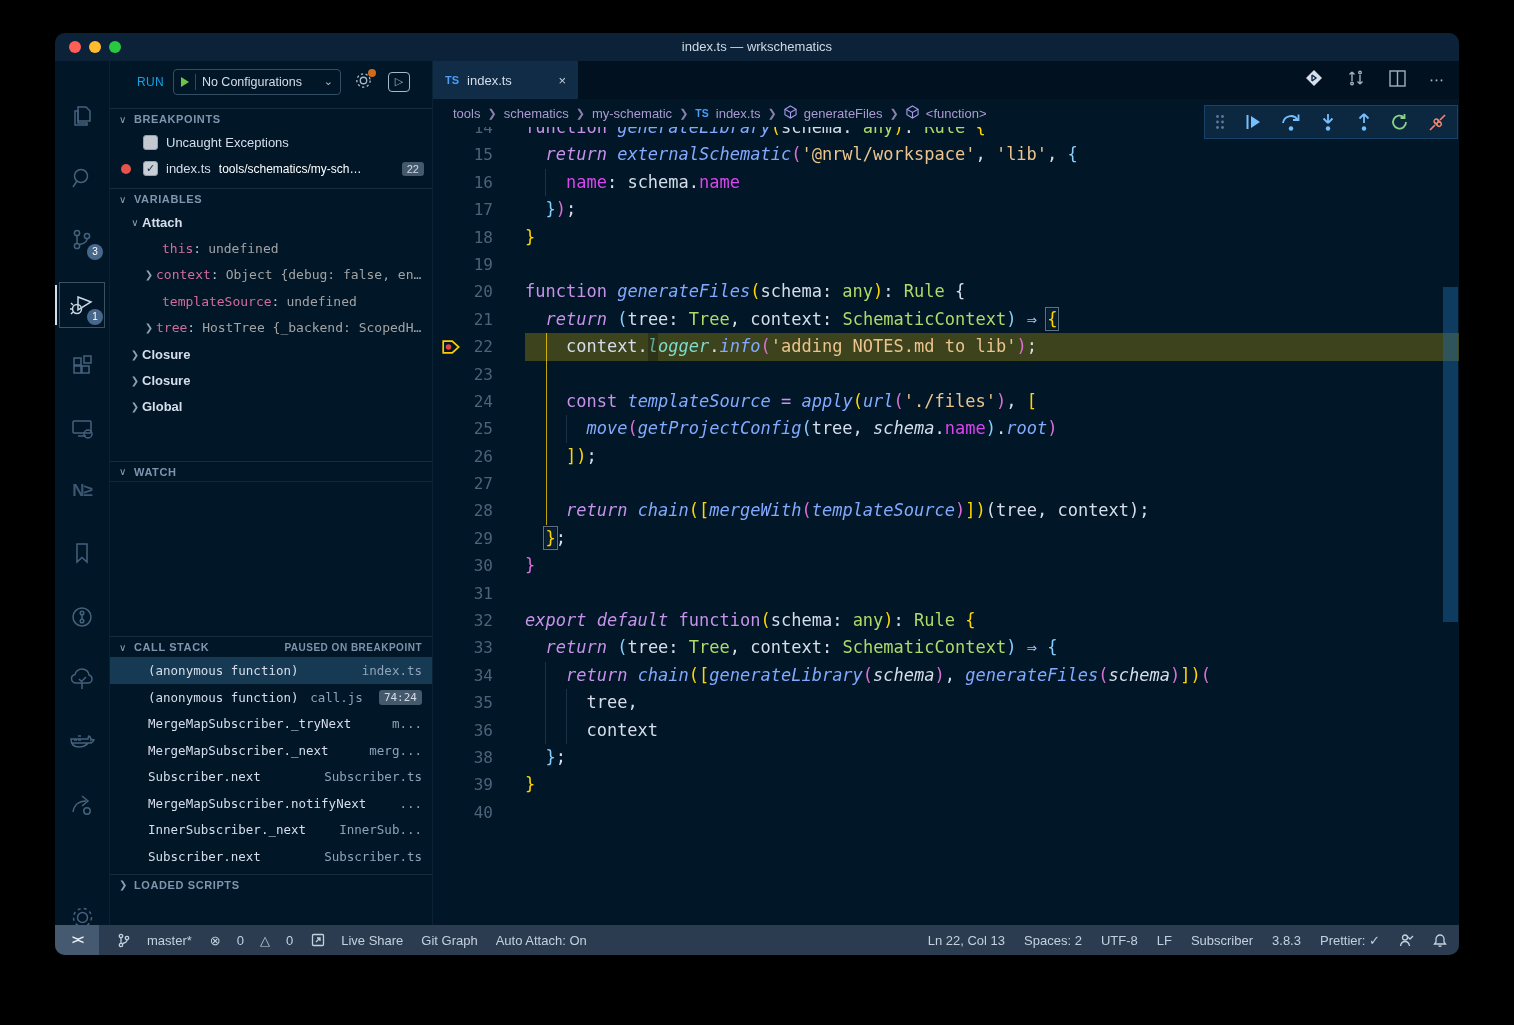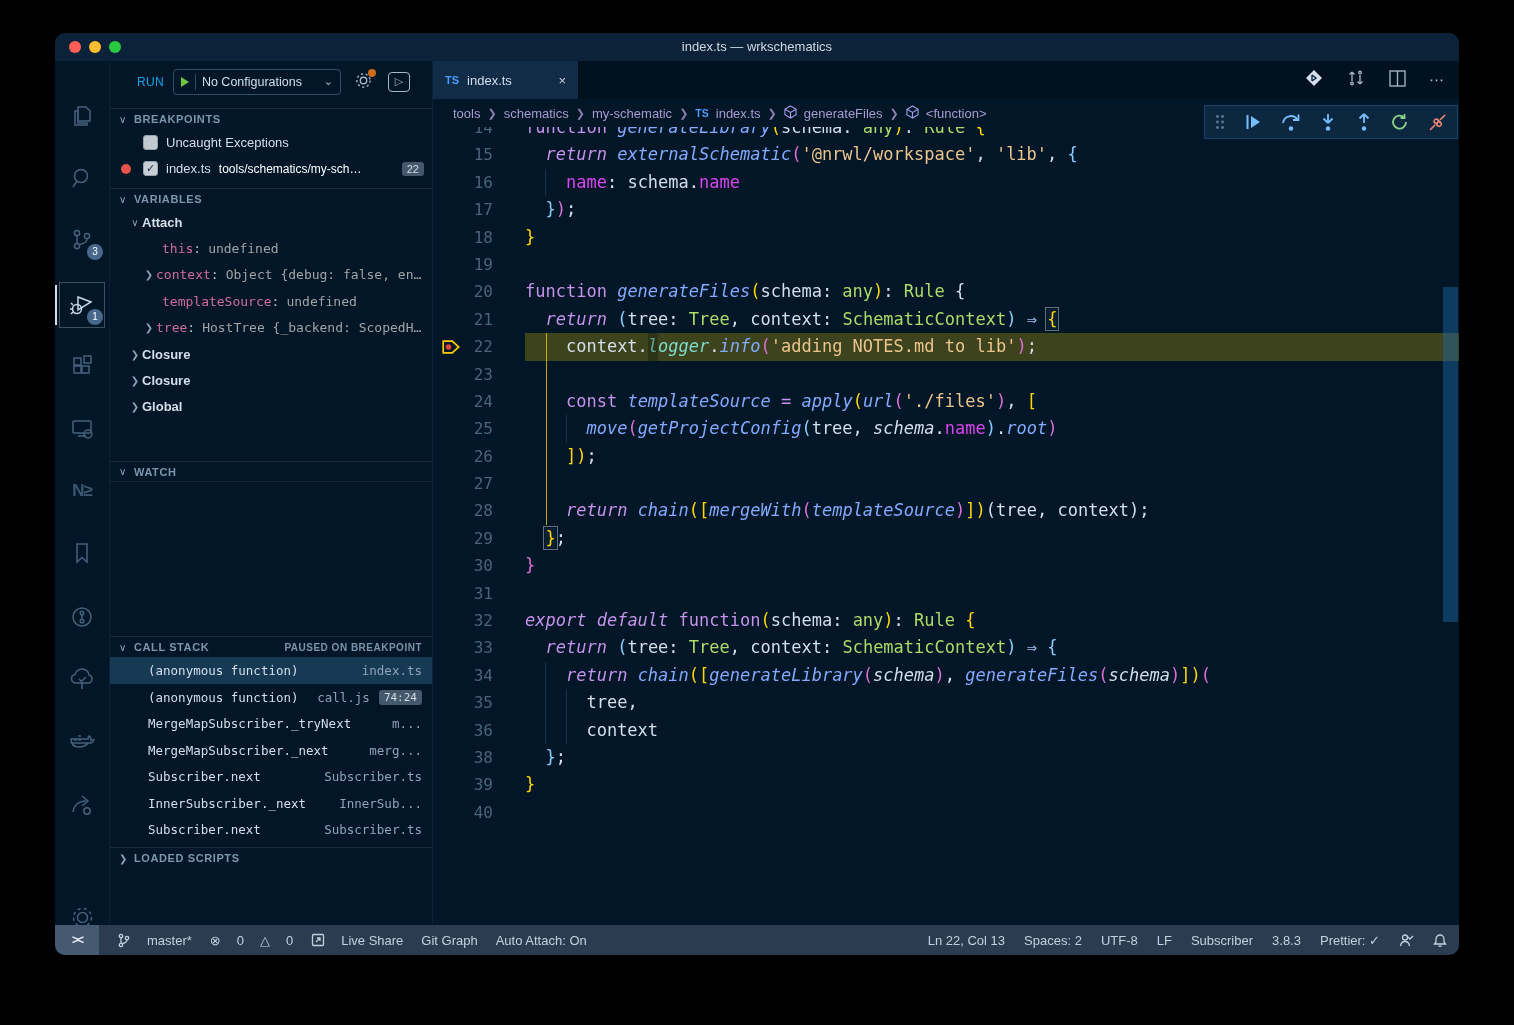--- a/index.html
+++ b/index.html
@@ -75,21 +75,21 @@
              font-size:13px; white-space:nowrap; overflow:hidden; }
   .var-row .tw { font-family:"Liberation Sans", sans-serif; font-weight:bold; font-size:13px; color:#d6deeb; }
   .var-chv { font-family:"Liberation Sans", sans-serif; color:#8aa0b5; font-size:10px; width:14px; text-align:center; flex:none; }
   .vname { color:#d16d9c; } .vpunc { color:#b6c6d8; } .vval { color:#a3a3a3; margin-left:7px; }
 
   .cs-row { height:26.6px; display:flex; align-items:center; padding:0 10px 0 38px;
             font-family:"DejaVu Sans Mono", monospace; font-size:12.5px; color:#d6deeb; }
   .cs-row.selected { background:#173a54; }
   .cs-fn { white-space:nowrap; overflow:hidden; }
   .cs-file { margin-left:auto; color:#8ea3b8; padding-left:10px; white-space:nowrap; }
-  .cs-badge { margin-left:9px; margin-right:0; }
+  .cs-badge { margin-left:16px; margin-right:0; }
 
   
   .editor { flex:1; position:relative; background:#011627; border-left:1px solid #0a2236; min-width:0; }
   .tabbar { height:38px; background:#01111f; display:flex; position:relative; }
   .tab { width:145px; background:#102c47; display:flex; align-items:center; gap:8px; padding:0 12px; }
   .ts-ico { color:#4a9df8; font-size:11px; font-weight:bold; }
   .tab-label { color:#d6deeb; font-size:13px; flex:1; }
   .tab-close { color:#c3cfdb; font-size:13px; }
   .tab-actions { position:absolute; right:14px; top:0; height:38px; display:flex; align-items:center; gap:22px; }
   .tab-actions svg { stroke:#9fb0c0; fill:none; stroke-width:1.4; }
@@ -363,20 +363,24 @@
             </div>
             <div class="cs-row">
               <span class="cs-fn">MergeMapSubscriber._next</span>
               <span class="cs-file">merg...</span>
             </div>
             <div class="cs-row">
               <span class="cs-fn">Subscriber.next</span>
               <span class="cs-file">Subscriber.ts</span>
             </div>
             <div class="cs-row">
+              <span class="cs-fn">MergeMapSubscriber.notifyNext</span>
+              <span class="cs-file">...</span>
+            </div>
+            <div class="cs-row">
               <span class="cs-fn">InnerSubscriber._next</span>
               <span class="cs-file">InnerSub...</span>
             </div>
             <div class="cs-row">
               <span class="cs-fn">Subscriber.next</span>
               <span class="cs-file">Subscriber.ts</span>
             </div>
           </div>
 
         <div class="sec-header loaded">

